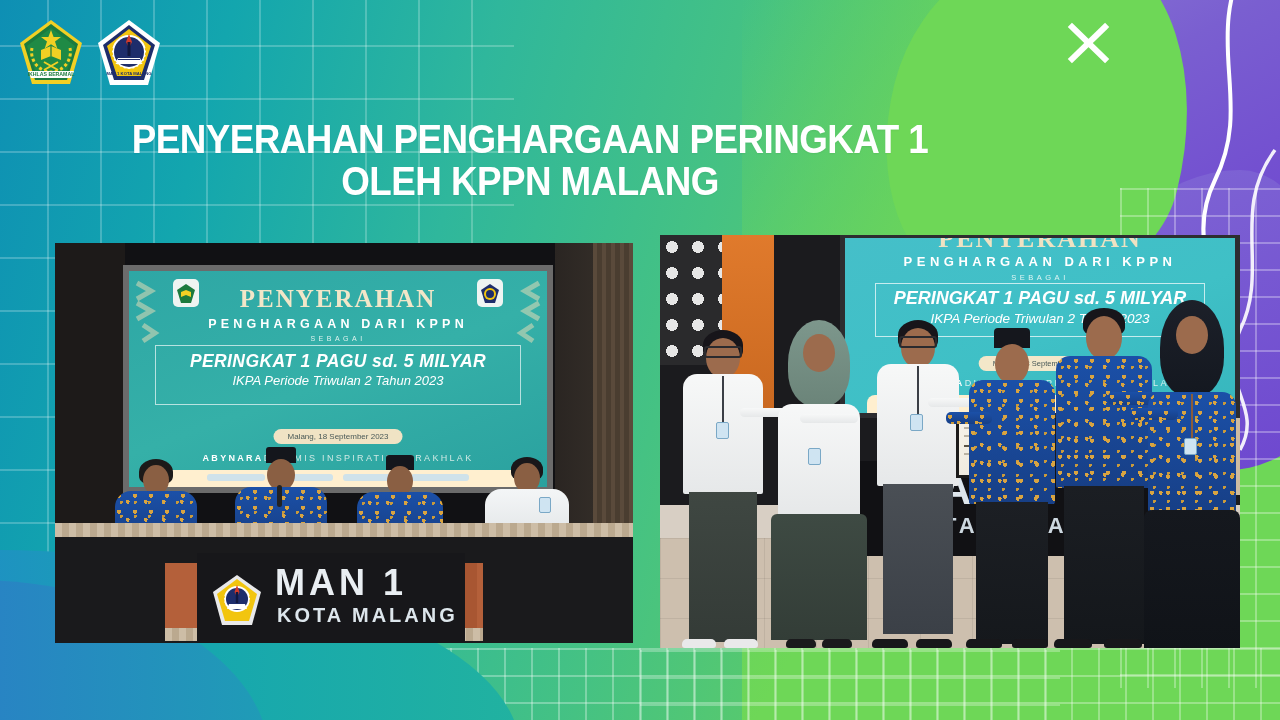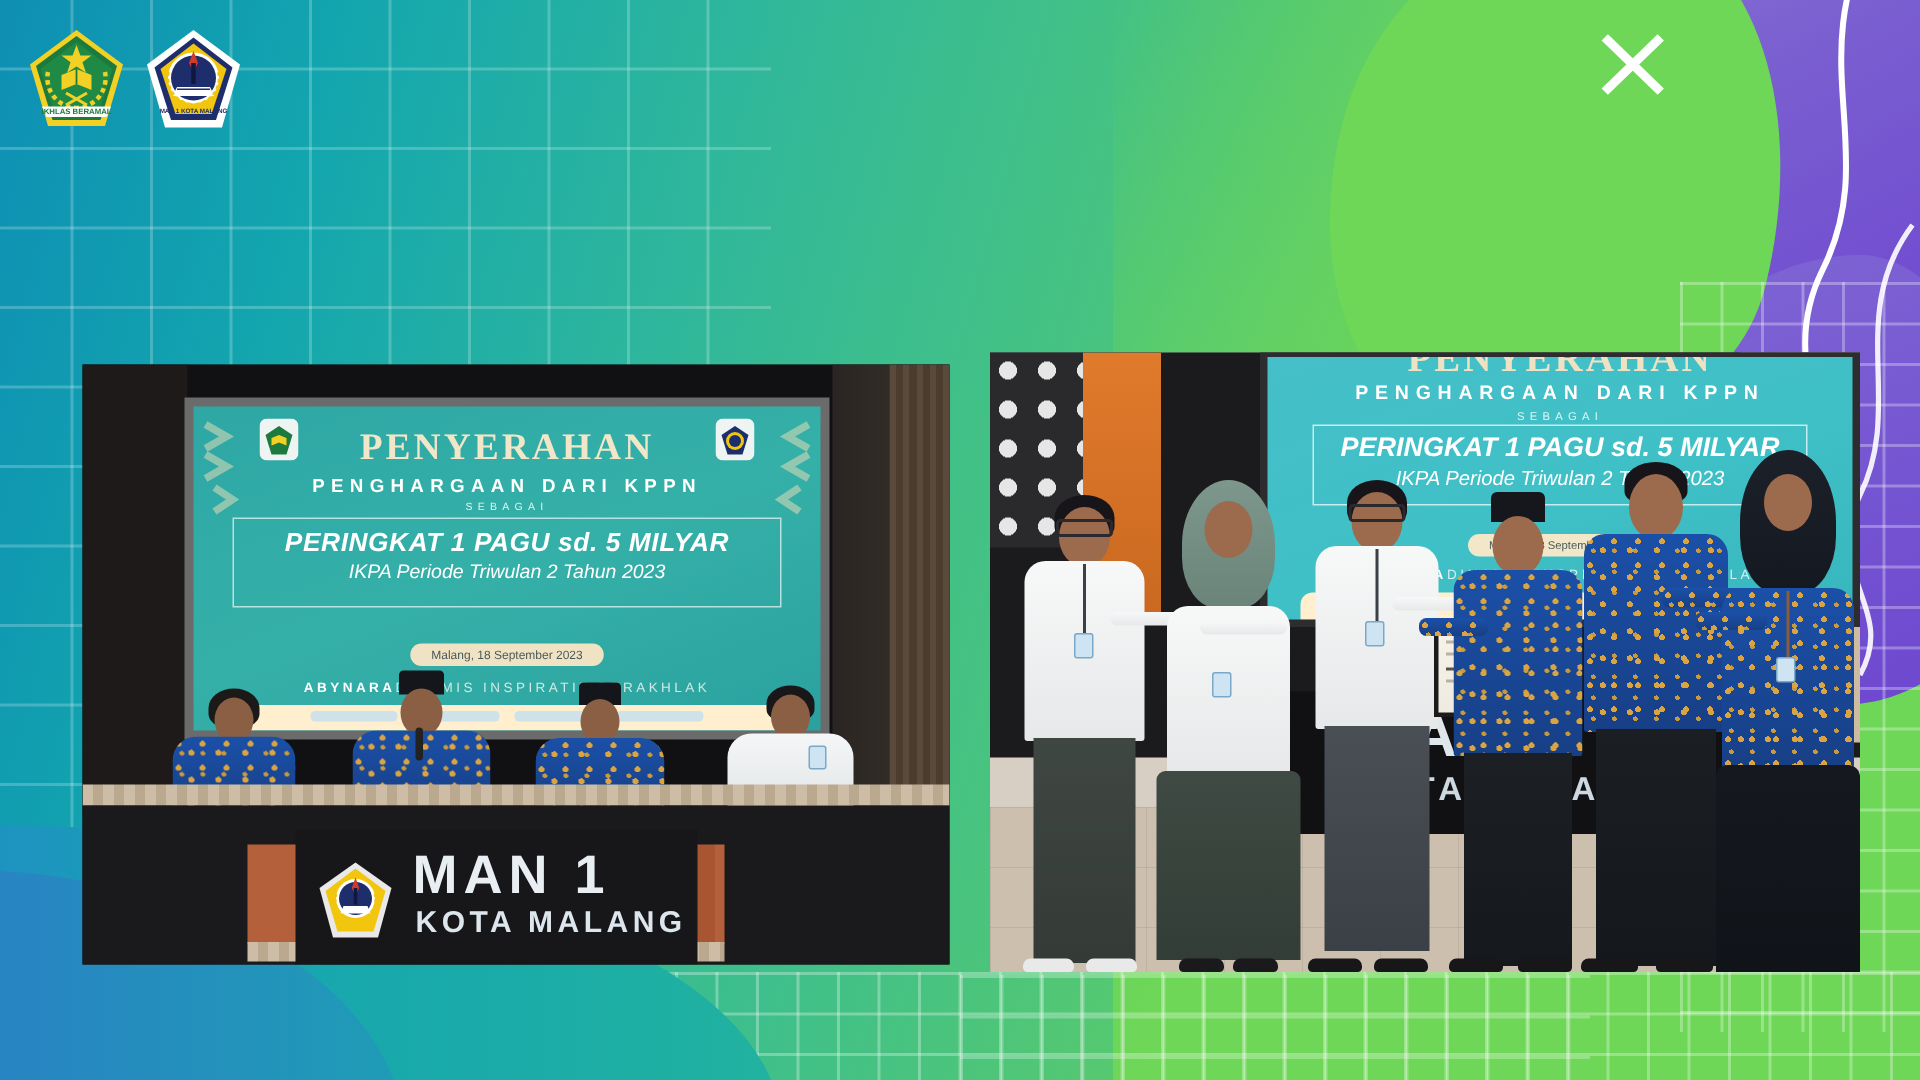--- a/index.html
+++ b/index.html
@@ -269,20 +269,24 @@
       <path d="M33 16 L36 24 L33 30 L30 24 Z" fill="#d13a2a"></path>
       <rect x="31.5" y="24" width="3" height="14" fill="#11183f"></rect>
       <path d="M22 40 L44 40 L47 46 L19 46 Z" fill="#ffffff"></path>
       <path d="M22 41.5 L44 41.5" stroke="#1e2d6b" stroke-width="1"></path>
       <path d="M16 30 A18 18 0 0 0 33 52" fill="none" stroke="#f2c50f" stroke-width="2.6" stroke-dasharray="2.6 2"></path>
       <path d="M50 30 A18 18 0 0 1 33 52" fill="none" stroke="#f2c50f" stroke-width="2.6" stroke-dasharray="2.6 2"></path>
       <text x="33" y="57" font-size="4.2" fill="#1e2d6b" text-anchor="middle" font-family="Liberation Sans, sans-serif" font-weight="bold">MAN 1 KOTA MALANG</text>
     </svg>
   </div>
 
+  <div class="title-wrap">
+    <div class="title-line">PENYERAHAN PENGHARGAAN PERINGKAT 1</div>
+    <div class="title-line">OLEH KPPN MALANG</div>
+  </div>
 
   <div class="photo photo-left">
     <div class="hall-wall"></div>
     <div class="wall-panel-l"></div>
     <div class="wall-panel-r"></div>
     <div class="wall-wood"></div>
 
     <div class="screen">
       <div class="slide">
         <svg class="slide-orn" style="left:4px;top:6px;width:34px;height:70px" viewBox="0 0 34 70">

